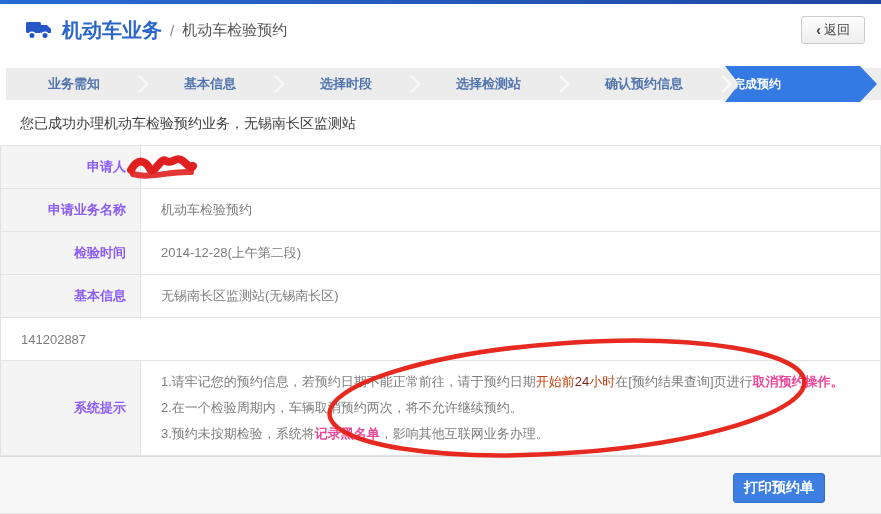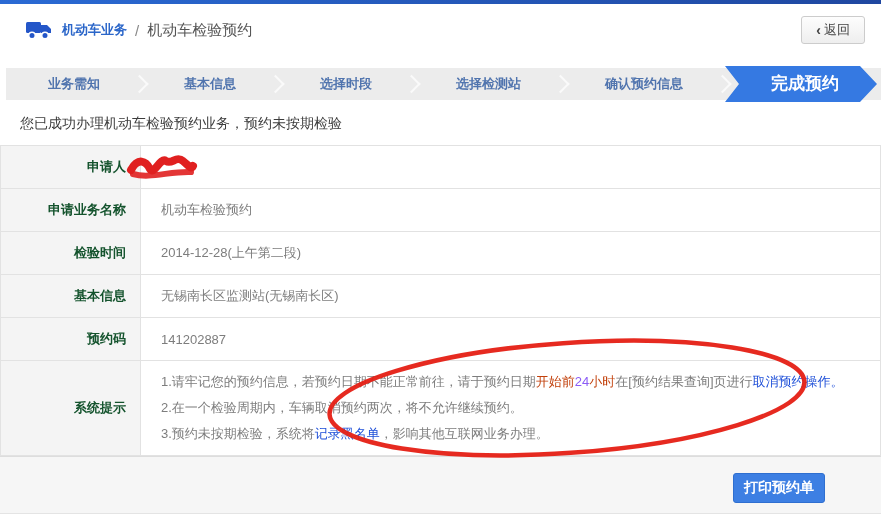--- a/index.html
+++ b/index.html
@@ -7,21 +7,21 @@
   body {
     font-family:"Liberation Sans","DejaVu Sans",sans-serif;
     background:#fff; color:#333; position:relative; overflow:hidden;
     border-bottom:1px solid #e4e4e4;
   }
   
   .topbar { height:4px; width:100%; background:linear-gradient(to right,#2a6ad4,#1f47a0); }
   
   .header { height:52px; display:flex; align-items:center; padding:0 16px 0 26px; background:#fff; }
   .truck { width:26px; height:22px; margin-right:10px; flex:0 0 auto; }
-  .crumb-root { color:#2b66c9; font-size:13px; font-weight:bold; }
+  .crumb-root { color:#2b66c9; font-size:20px; font-weight:bold; }
   .crumb-sep { color:#888; font-size:15px; margin:0 8px; }
   .crumb-cur { color:#555; font-size:15px; }
   .back-btn {
     margin-left:auto; height:28px; padding:0 14px; font-size:13px; color:#444;
     background:linear-gradient(#fdfdfd,#eee); border:1px solid #ccc; border-radius:3px;
     display:flex; align-items:center; cursor:pointer;
   }
   .back-btn .chev { font-weight:bold; margin-right:3px; font-size:14px; }
   
   .steps { margin-top:12px; height:32px; background:#ececec; display:flex; align-items:center; position:relative;margin-left:6px; }
@@ -29,44 +29,44 @@
     flex:1 1 auto; text-align:center; font-size:13px; font-weight:bold; color:#5074ae;
     position:relative; height:32px; line-height:32px;
   }
   .step .sep {
     position:absolute; right:-4px; top:50%; width:13px; height:13px;
     border-top:2px solid #fafafa; border-right:2px solid #fafafa;
     transform:translateY(-50%) rotate(45deg);
   }
   .step-active {
     flex:0 0 152px; height:36px; line-height:36px; margin:-2px 4px -2px 0;
-    background:#3579e2; color:#fff; font-size:17px; font-weight:bold; text-align:center;
+    background:#3579e2; color:#fff; font-size:12px; font-weight:bold; 
     clip-path:polygon(0 0, calc(100% - 17px) 0, 100% 50%, calc(100% - 17px) 100%, 0 100%, 14px 50%);
     padding-left:8px;
   }
   
   .success-msg { padding:15px 0 12px 20px; font-size:14px; color:#3c3c3c; }
   
   .info-table { border:1px solid #e2e2e2; border-bottom:none; }
   .row { display:flex; border-bottom:1px solid #e2e2e2; min-height:43px; }
   .row .cell-label {
     flex:0 0 140px; background:#f4f4f4; border-right:1px solid #e2e2e2;
     display:flex; align-items:center; justify-content:flex-end;
-    padding-right:14px; font-size:13px; font-weight:bold; color:#14532d;
+    padding-right:14px; font-size:13px; font-weight:bold; color:#8b5cf6;
   }
   .row .cell-value {
     flex:1 1 auto; display:flex; align-items:center; padding-left:20px;
     font-size:13px; color:#7d7d7d; background:#fff;
   }
   .row-tips { min-height:95px; }
   .row-tips .cell-value { display:block; padding:8px 10px 8px 20px; }
   .tip-line { line-height:26px; font-size:13px; color:#7d7d7d; }
   .seg-green { color:#c2410c; }
-  .seg-darkred { color:#8b5cf6; }
-  .seg-red { color:#1d4ed8; }
+  .seg-darkred { color:#7f1d1d; }
+  .seg-red { color:#ec4899;font-weight:bold; }
   
   .footer {
     border-top:1px solid #ddd; background:#f6f6f6; height:61px;
     display:flex; justify-content:flex-end; align-items:flex-start; padding:16px 56px 0 0;
   }
   .print-btn {
     width:92px; height:30px; background:#3d7fe3; border:1px solid #2f6fd0; border-radius:3px;
     color:#ffffff; font-size:14px; font-weight:bold; cursor:pointer;
     font-family:"Liberation Sans","DejaVu Sans",sans-serif;
   }
@@ -106,41 +106,40 @@
   </div>
   <div class="step">
     <span>选择检测站</span><i class="sep"></i>
   </div>
   <div class="step">
     <span>确认预约信息</span><i class="sep"></i>
   </div>
   <div class="step-active">完成预约</div>
 </div>
 
-<div class="success-msg">您已成功办理机动车检验预约业务，预约未按期检验</div>
+<div class="success-msg">您已成功办理机动车检验预约业务，无锡南长区监测站</div>
 
 <div class="info-table">
   <div class="row">
     <div class="cell-label">申请人</div>
     <div class="cell-value"></div>
   </div>
   <div class="row">
     <div class="cell-label">申请业务名称</div>
     <div class="cell-value">机动车检验预约</div>
   </div>
   <div class="row">
     <div class="cell-label">检验时间</div>
     <div class="cell-value">2014-12-28(上午第二段)</div>
   </div>
   <div class="row">
     <div class="cell-label">基本信息</div>
     <div class="cell-value">无锡南长区监测站(无锡南长区)</div>
   </div>
   <div class="row">
-    <div class="cell-label">预约码</div>
     <div class="cell-value">141202887</div>
   </div>
   <div class="row row-tips">
     <div class="cell-label">系统提示</div>
     <div class="cell-value">
       <div class="tip-line">
         <span>1.请牢记您的预约信息，若预约日期不能正常前往，请于预约日期</span><span class="seg-green">开始前</span><span class="seg-darkred">24</span><span class="seg-green">小时</span><span>在[预约结果查询]页进行</span><span class="seg-red">取消预约操作。</span>
       </div>
       <div class="tip-line">
         <span>2.在一个检验周期内，车辆取消预约两次，将不允许继续预约。</span>

